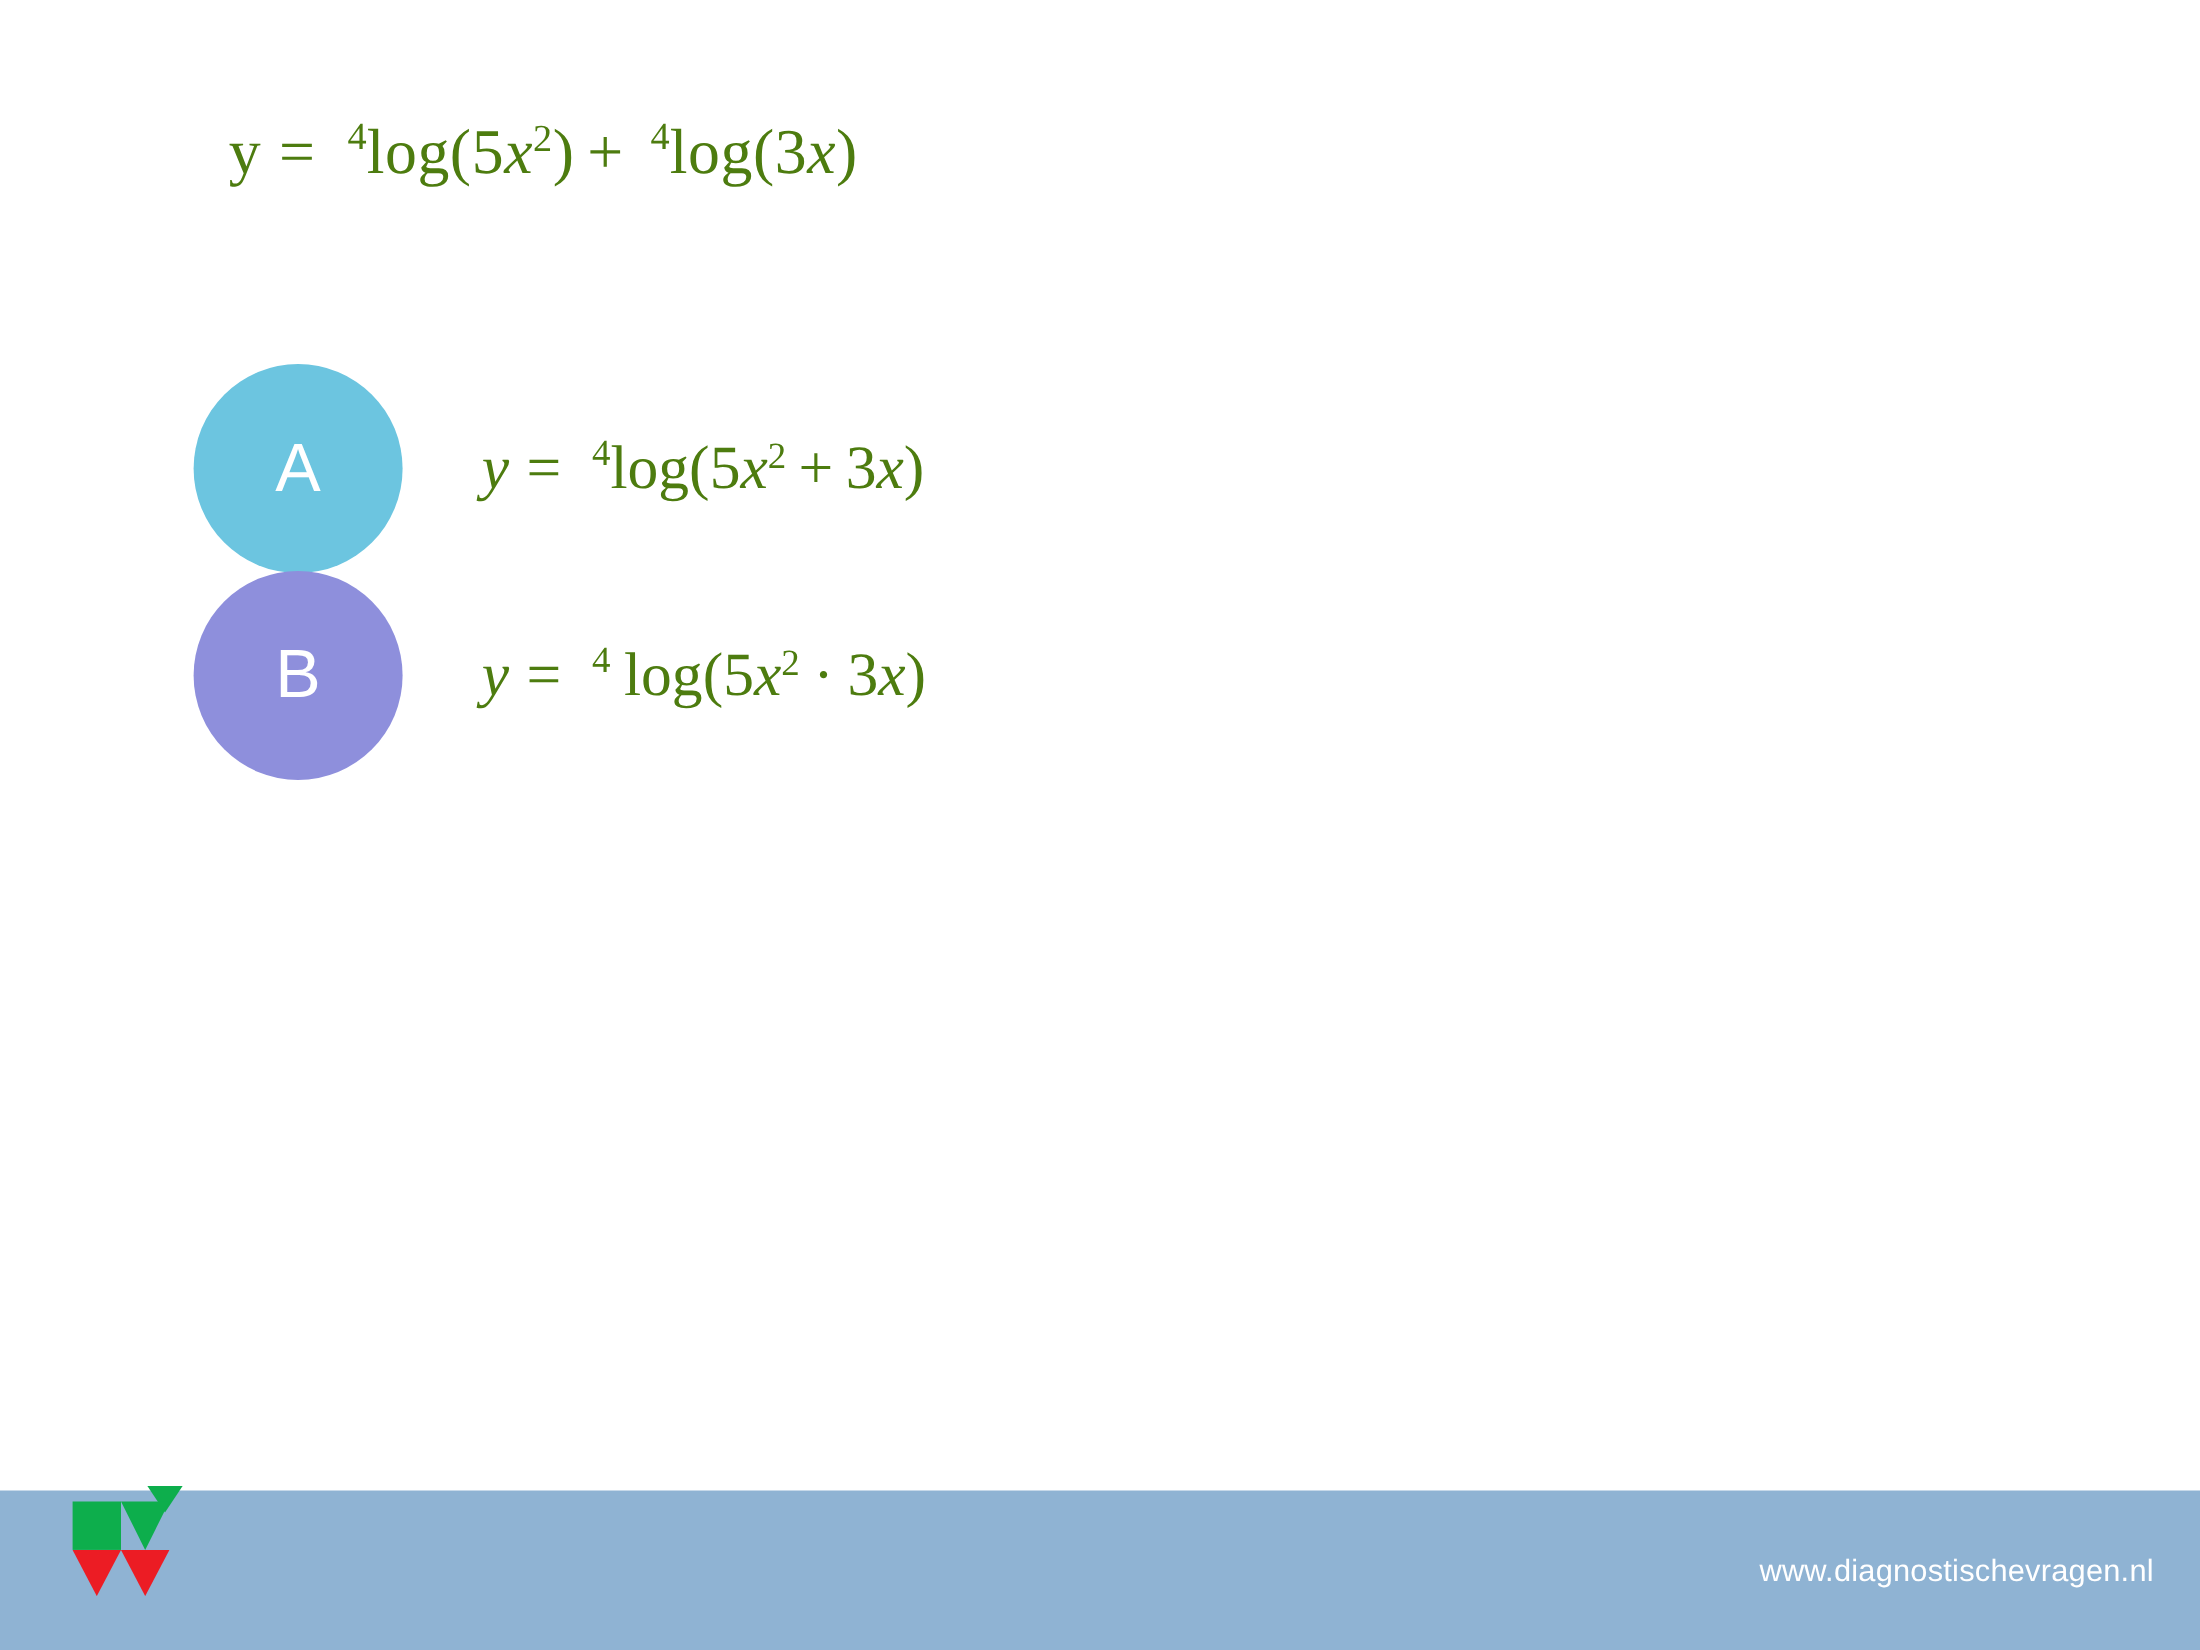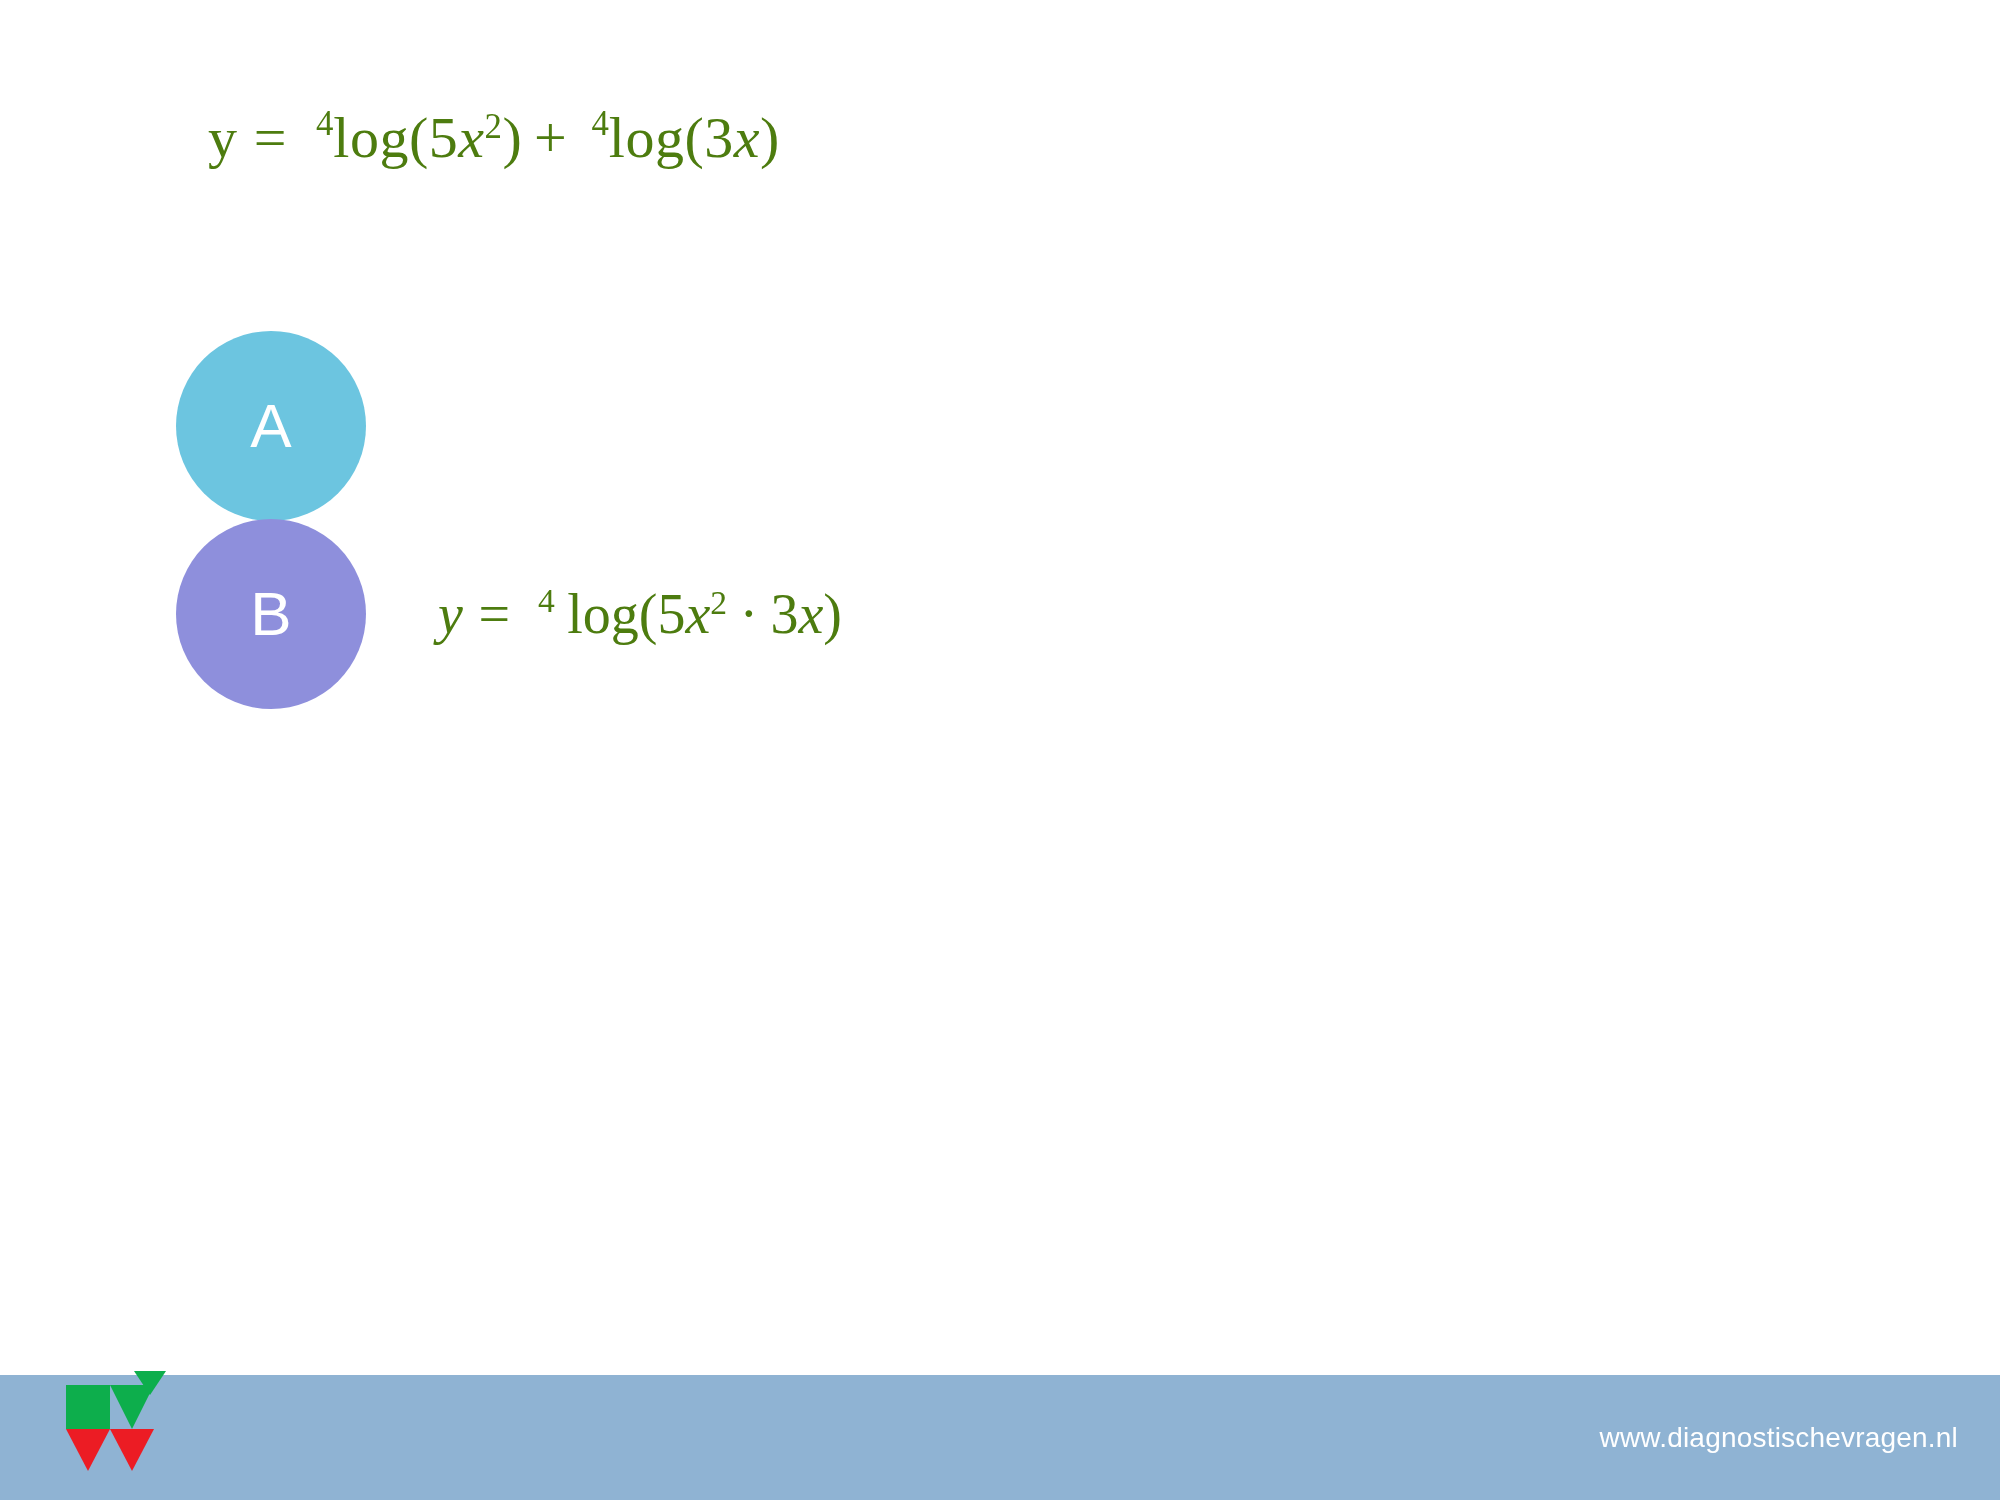--- a/index.html
+++ b/index.html
@@ -126,21 +126,21 @@
   }
   .option-a .option-math { margin-left: 72px; }
   .option-b .option-math { margin-left: 72px; }
 
   
   .footer {
     position: absolute;
     left: 0;
     right: 0;
     bottom: 0;
-    height: 125px;
+    height: 145px;
     background: #8FB3D3;
   }
   .footer-url {
     position: absolute;
     right: 42px;
     top: 50%;
     transform: translateY(-50%);
     color: #ffffff;
     font-family: "Liberation Sans", sans-serif;
     font-size: 28px;
@@ -168,20 +168,23 @@
       <span class="mi" style="font-style:normal;">y</span><span class="eq">=</span><span class="thin"></span><span class="base-sup">4</span><span class="logname">log</span><span class="mo">(</span><span class="mn">5</span><span class="mi">x</span><span class="sup">2</span><span class="mo">)</span><span class="op">+</span><span class="thin"></span><span class="base-sup">4</span><span class="logname">log</span><span class="mo">(</span><span class="mn">3</span><span class="mi">x</span><span class="mo">)</span>
     </span>
   </div>
 
   <div class="options">
 
     <div class="option-row option-a">
       <div class="bubble" id="bubble-a" style="background: rgb(108, 197, 224);">
         <span class="bubble-letter">A</span>
       </div>
+      <span class="math option-math">
+        <span class="mi">y</span><span class="eq">=</span><span class="thin"></span><span class="base-sup">4</span><span class="logname">log</span><span class="mo">(</span><span class="mn">5</span><span class="mi">x</span><span class="sup">2</span><span class="op">+</span><span class="mn">3</span><span class="mi">x</span><span class="mo">)</span>
+      </span>
     </div>
 
     <div class="option-row option-b">
       <div class="bubble" id="bubble-b" style="background: rgb(142, 143, 220);">
         <span class="bubble-letter">B</span>
       </div>
       <span class="math option-math">
         <span class="mi">y</span><span class="eq">=</span><span class="thin"></span><span class="base-sup">4</span><span class="thin"></span><span class="logname">log</span><span class="mo">(</span><span class="mn">5</span><span class="mi">x</span><span class="sup">2</span><span class="cdot">·</span><span class="mn">3</span><span class="mi">x</span><span class="mo">)</span>
       </span>
     </div>

